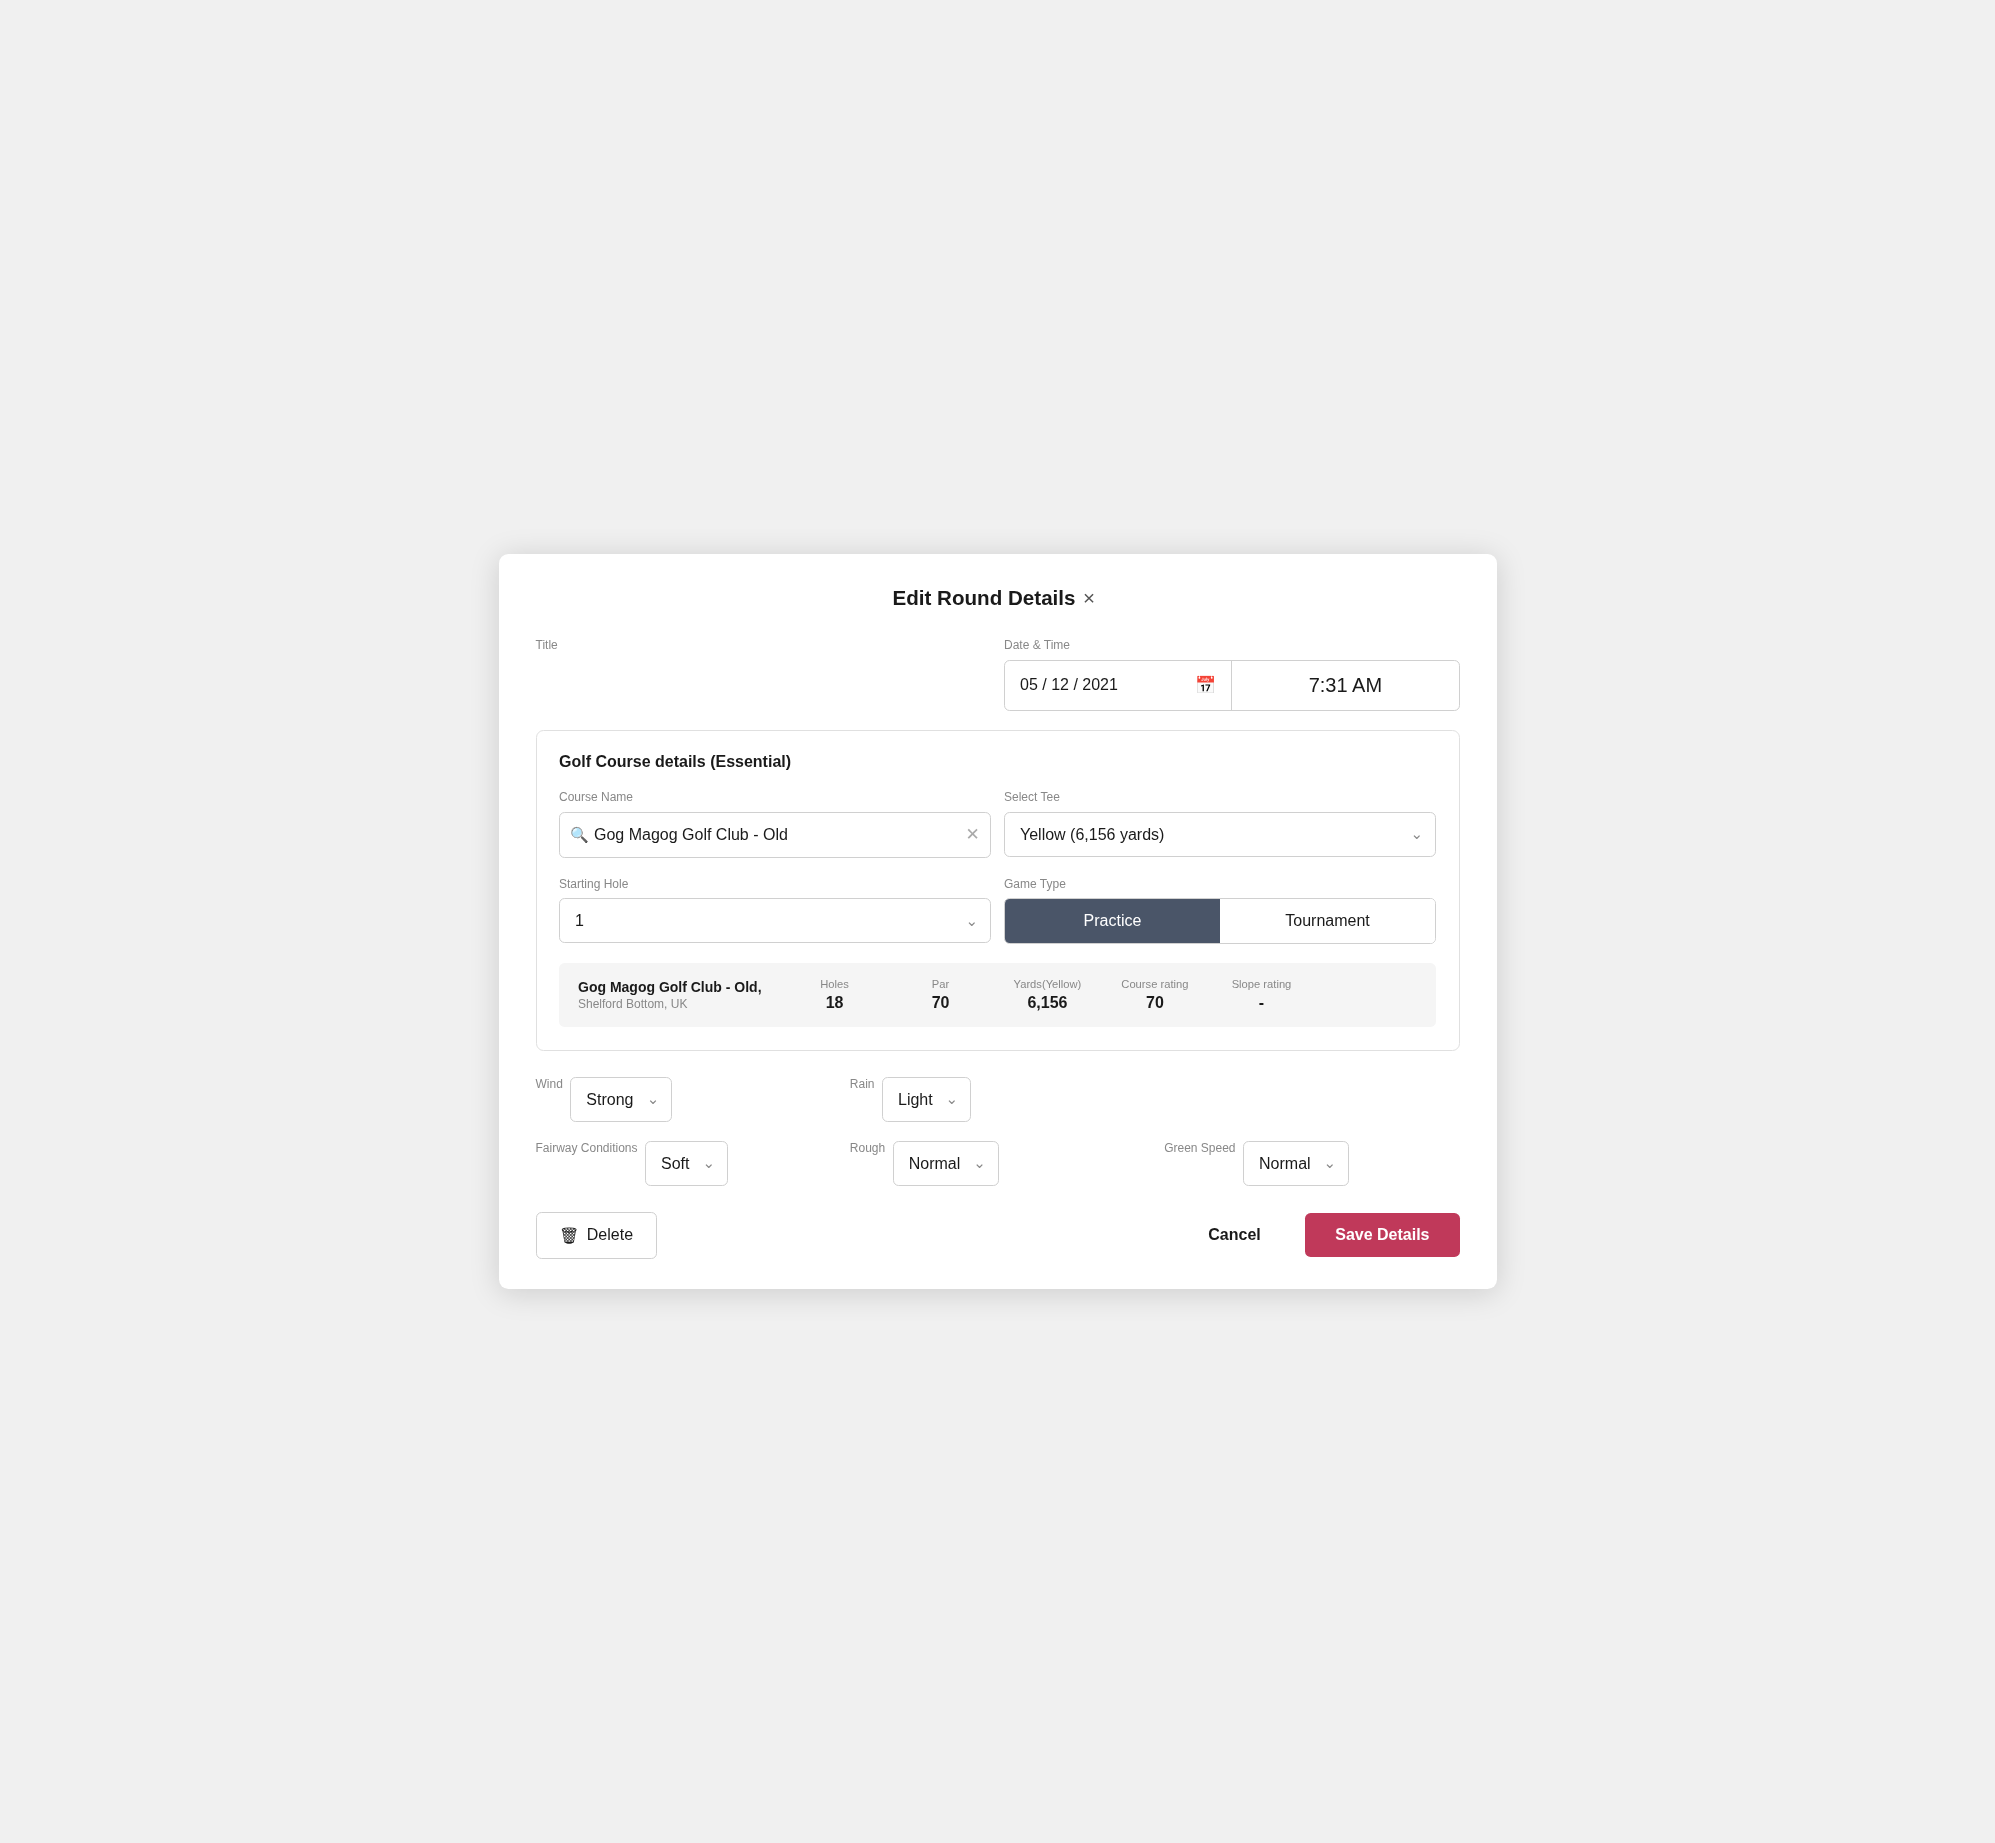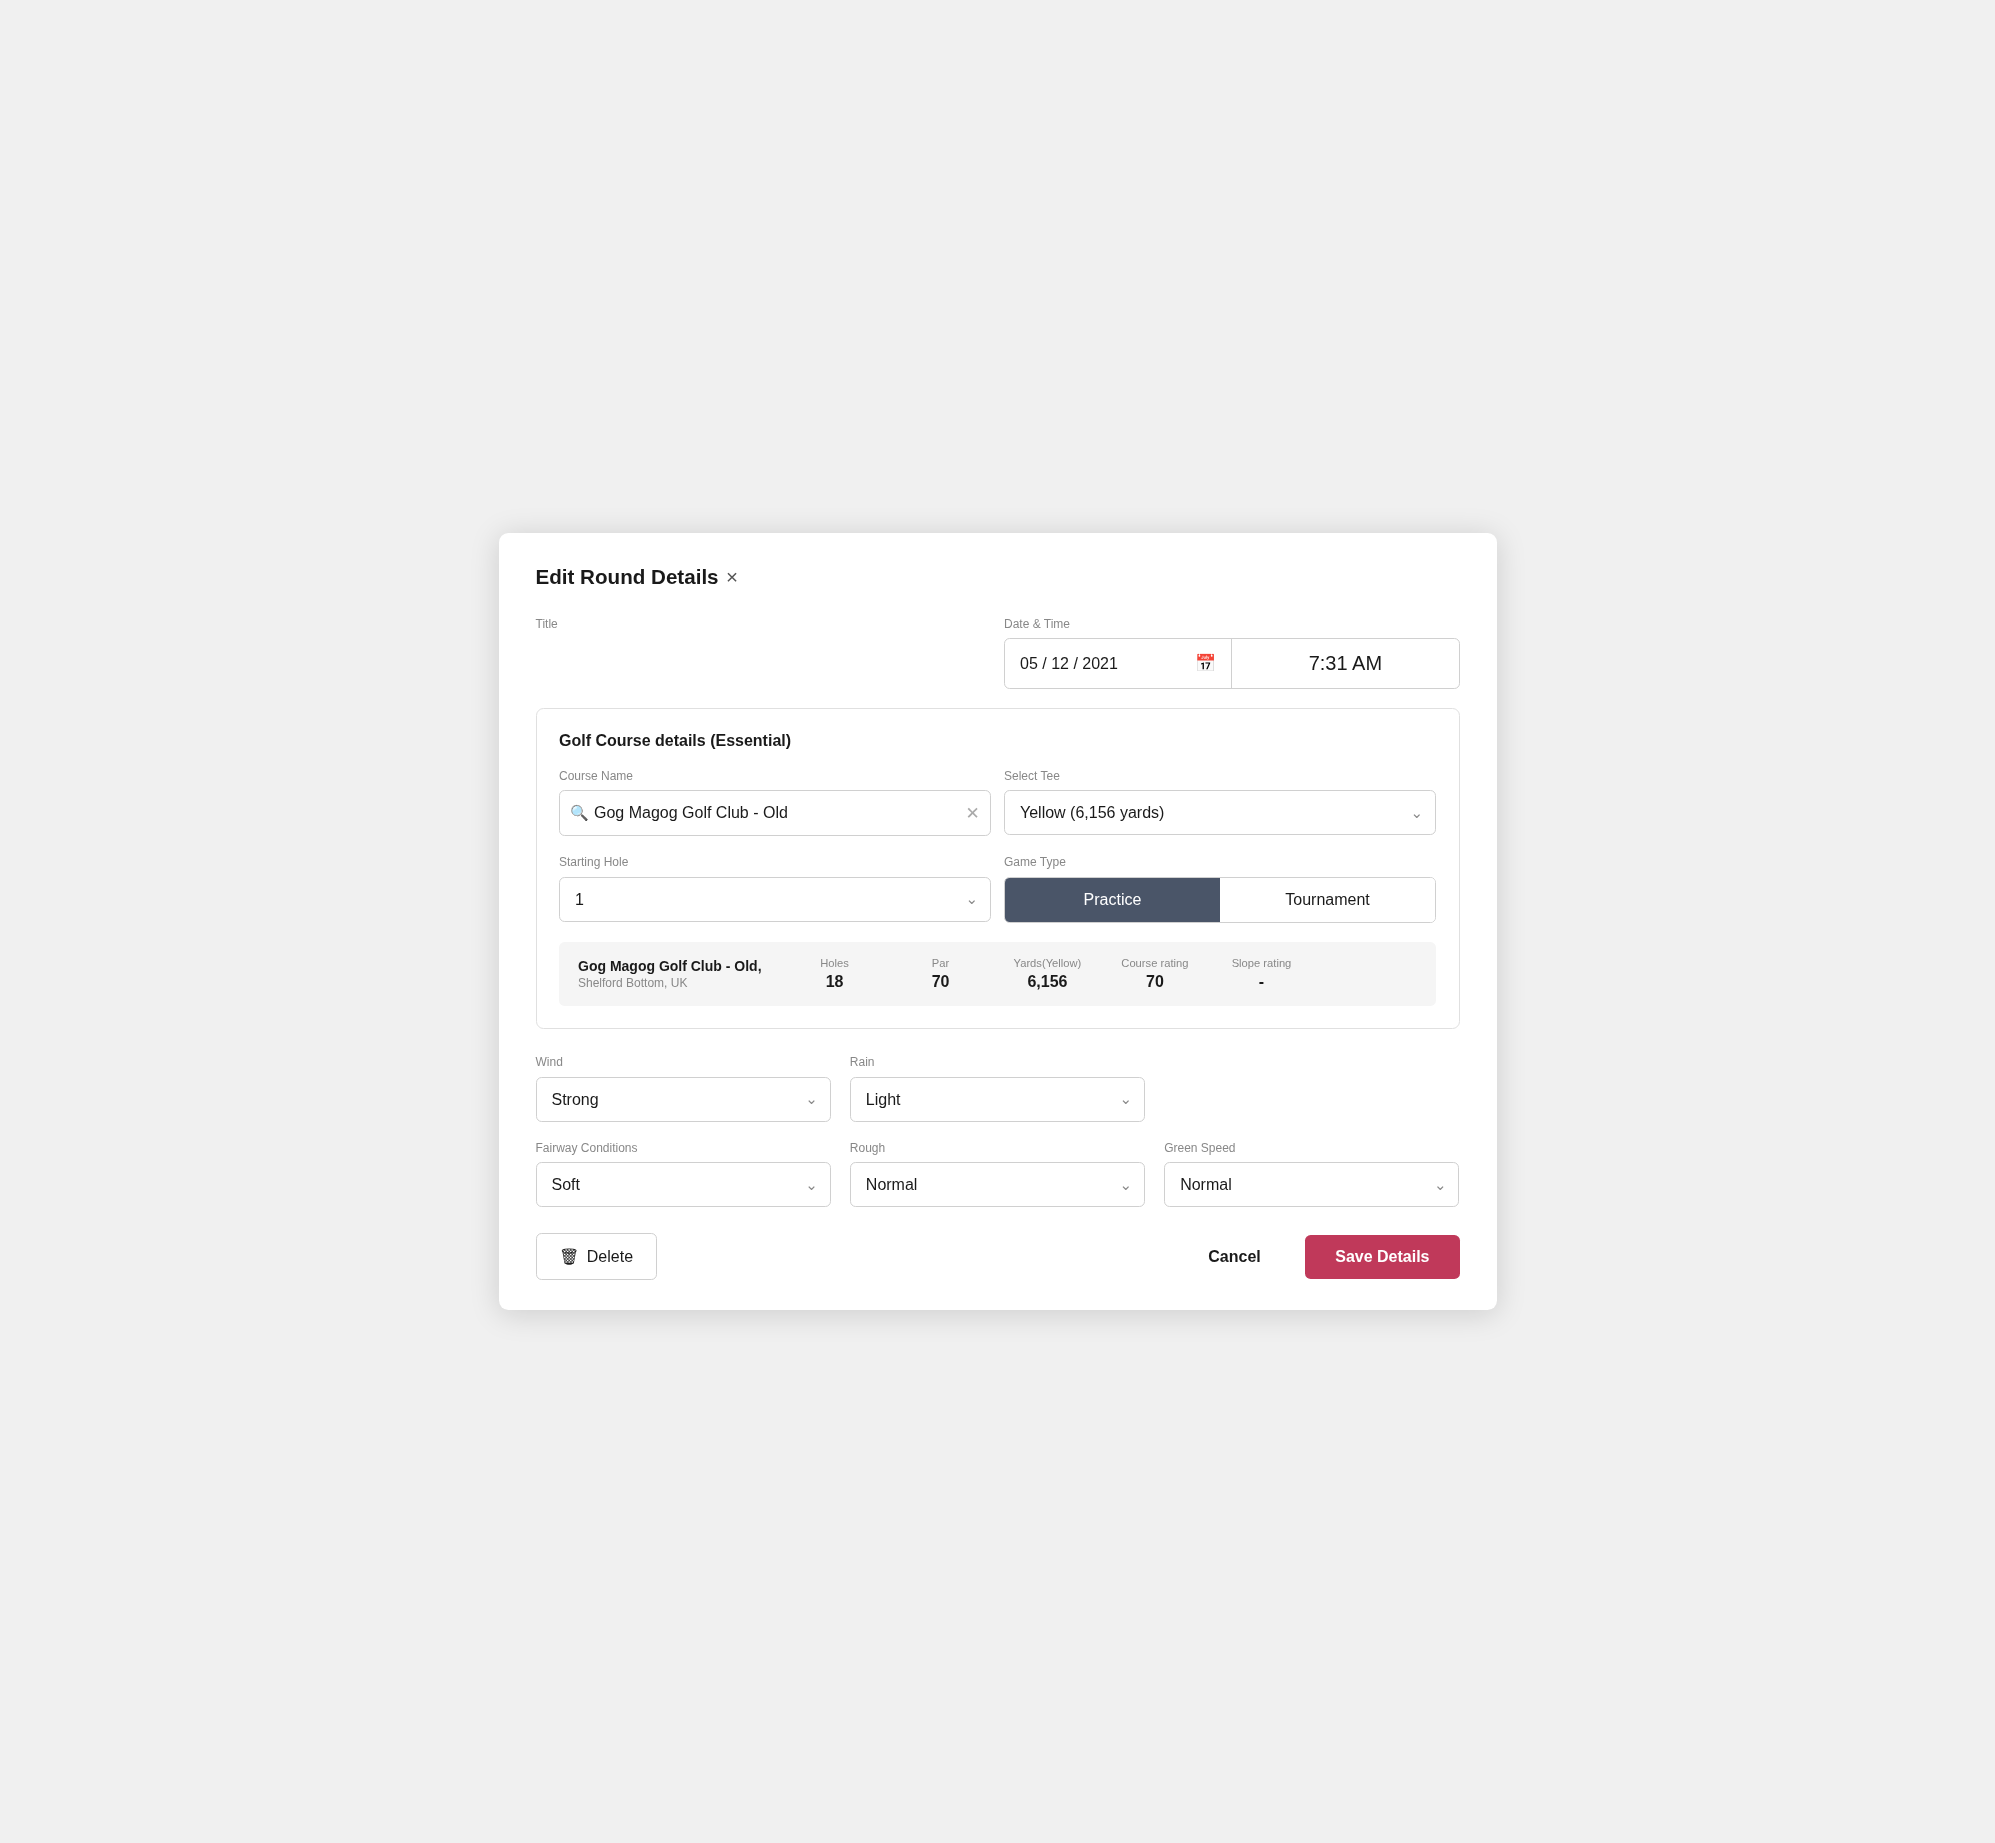--- a/index.html
+++ b/index.html
@@ -15,21 +15,21 @@
       background: #fff;
       border-radius: 9.4px;
       width: 998px;
       padding: 30px 37px 30px 37px;
       box-shadow: 0 3.7px 30px rgba(0,0,0,0.15);
       position: relative;
     }
     .modal-header {
       display: flex;
       align-items: center;
-      justify-content: flex-start;
+      justify-content: center;
       margin-bottom: 26px;
     }
     .modal-title {
       font-size: 20.6px;
       font-weight: 700;
       color: #1a1a1a;
     }
     .close-btn {
       background: none;
       border: none;
@@ -267,21 +267,21 @@
       gap: 22px;
     }
     .weather-row {
       display: flex;
       gap: 19px;
       margin-bottom: 19px;
     }
     .weather-group {
       flex: 1;
       display: flex;
-      flex-direction: column;
+      flex-direction: row;
       gap: 7.5px;
     }
   </style>
 </head>
 <body>
 
 <div class="modal">
 
   <div class="modal-header">
     <span class="modal-title">Edit Round Details</span>

